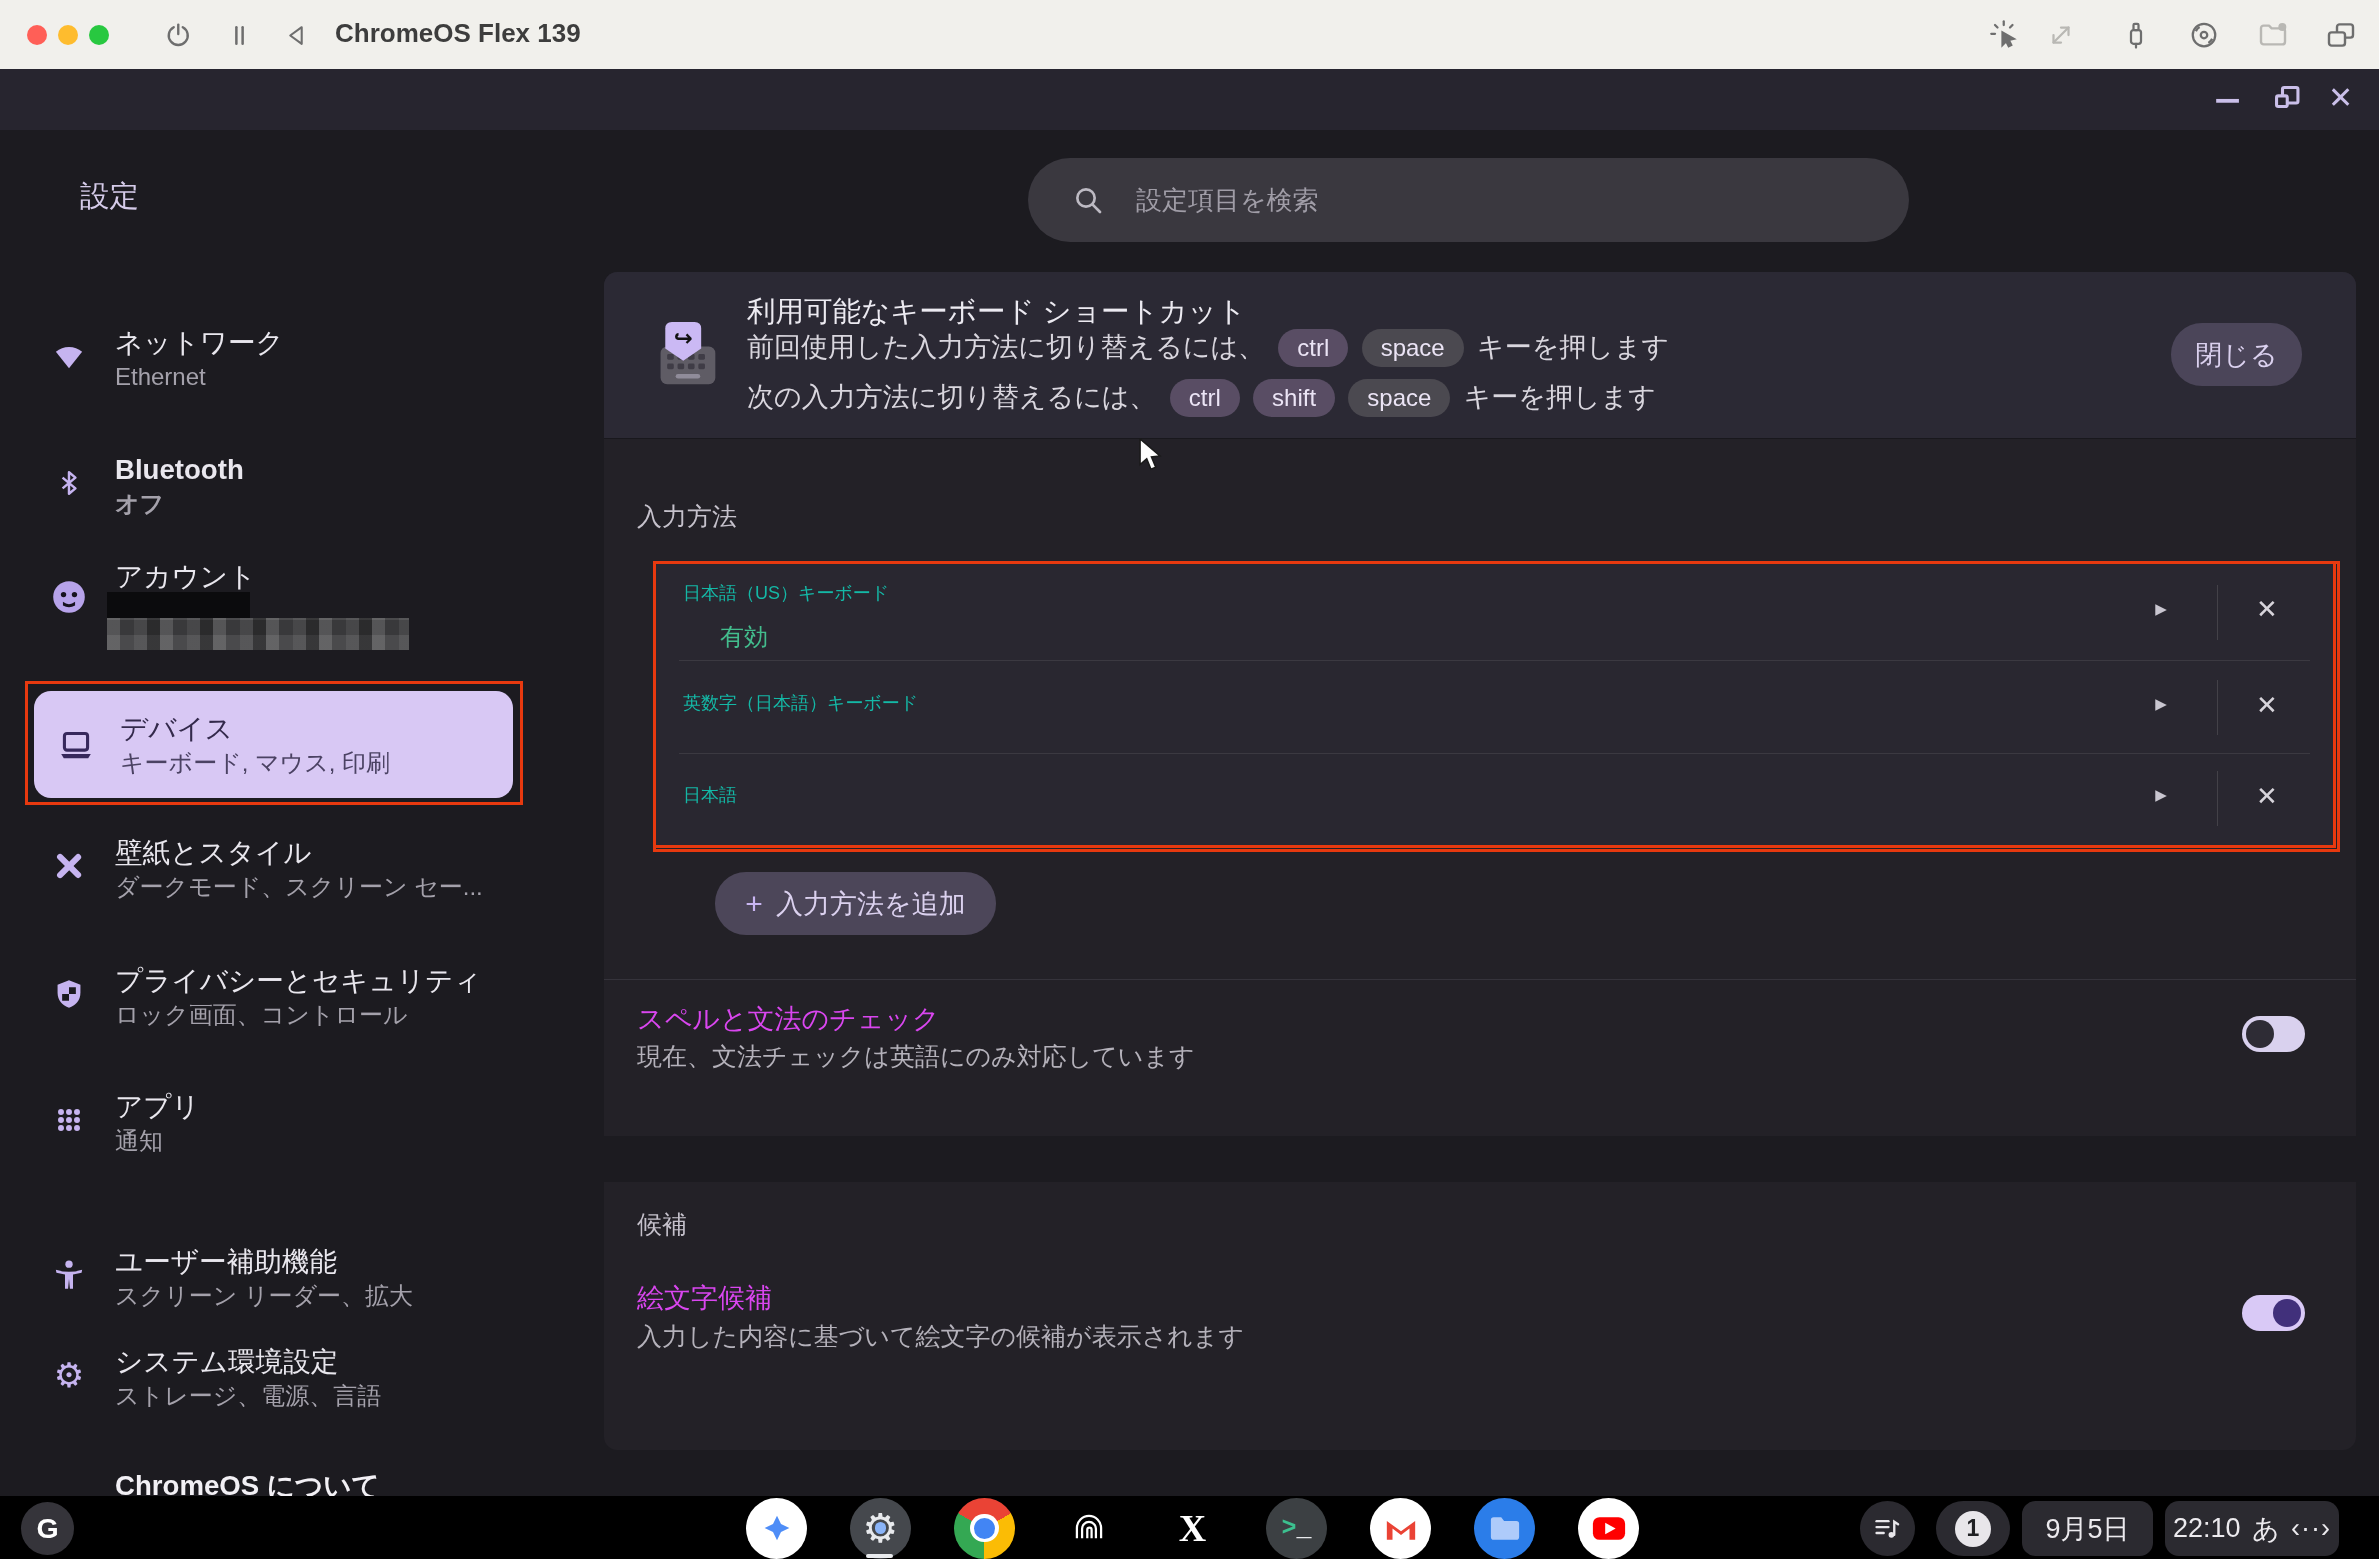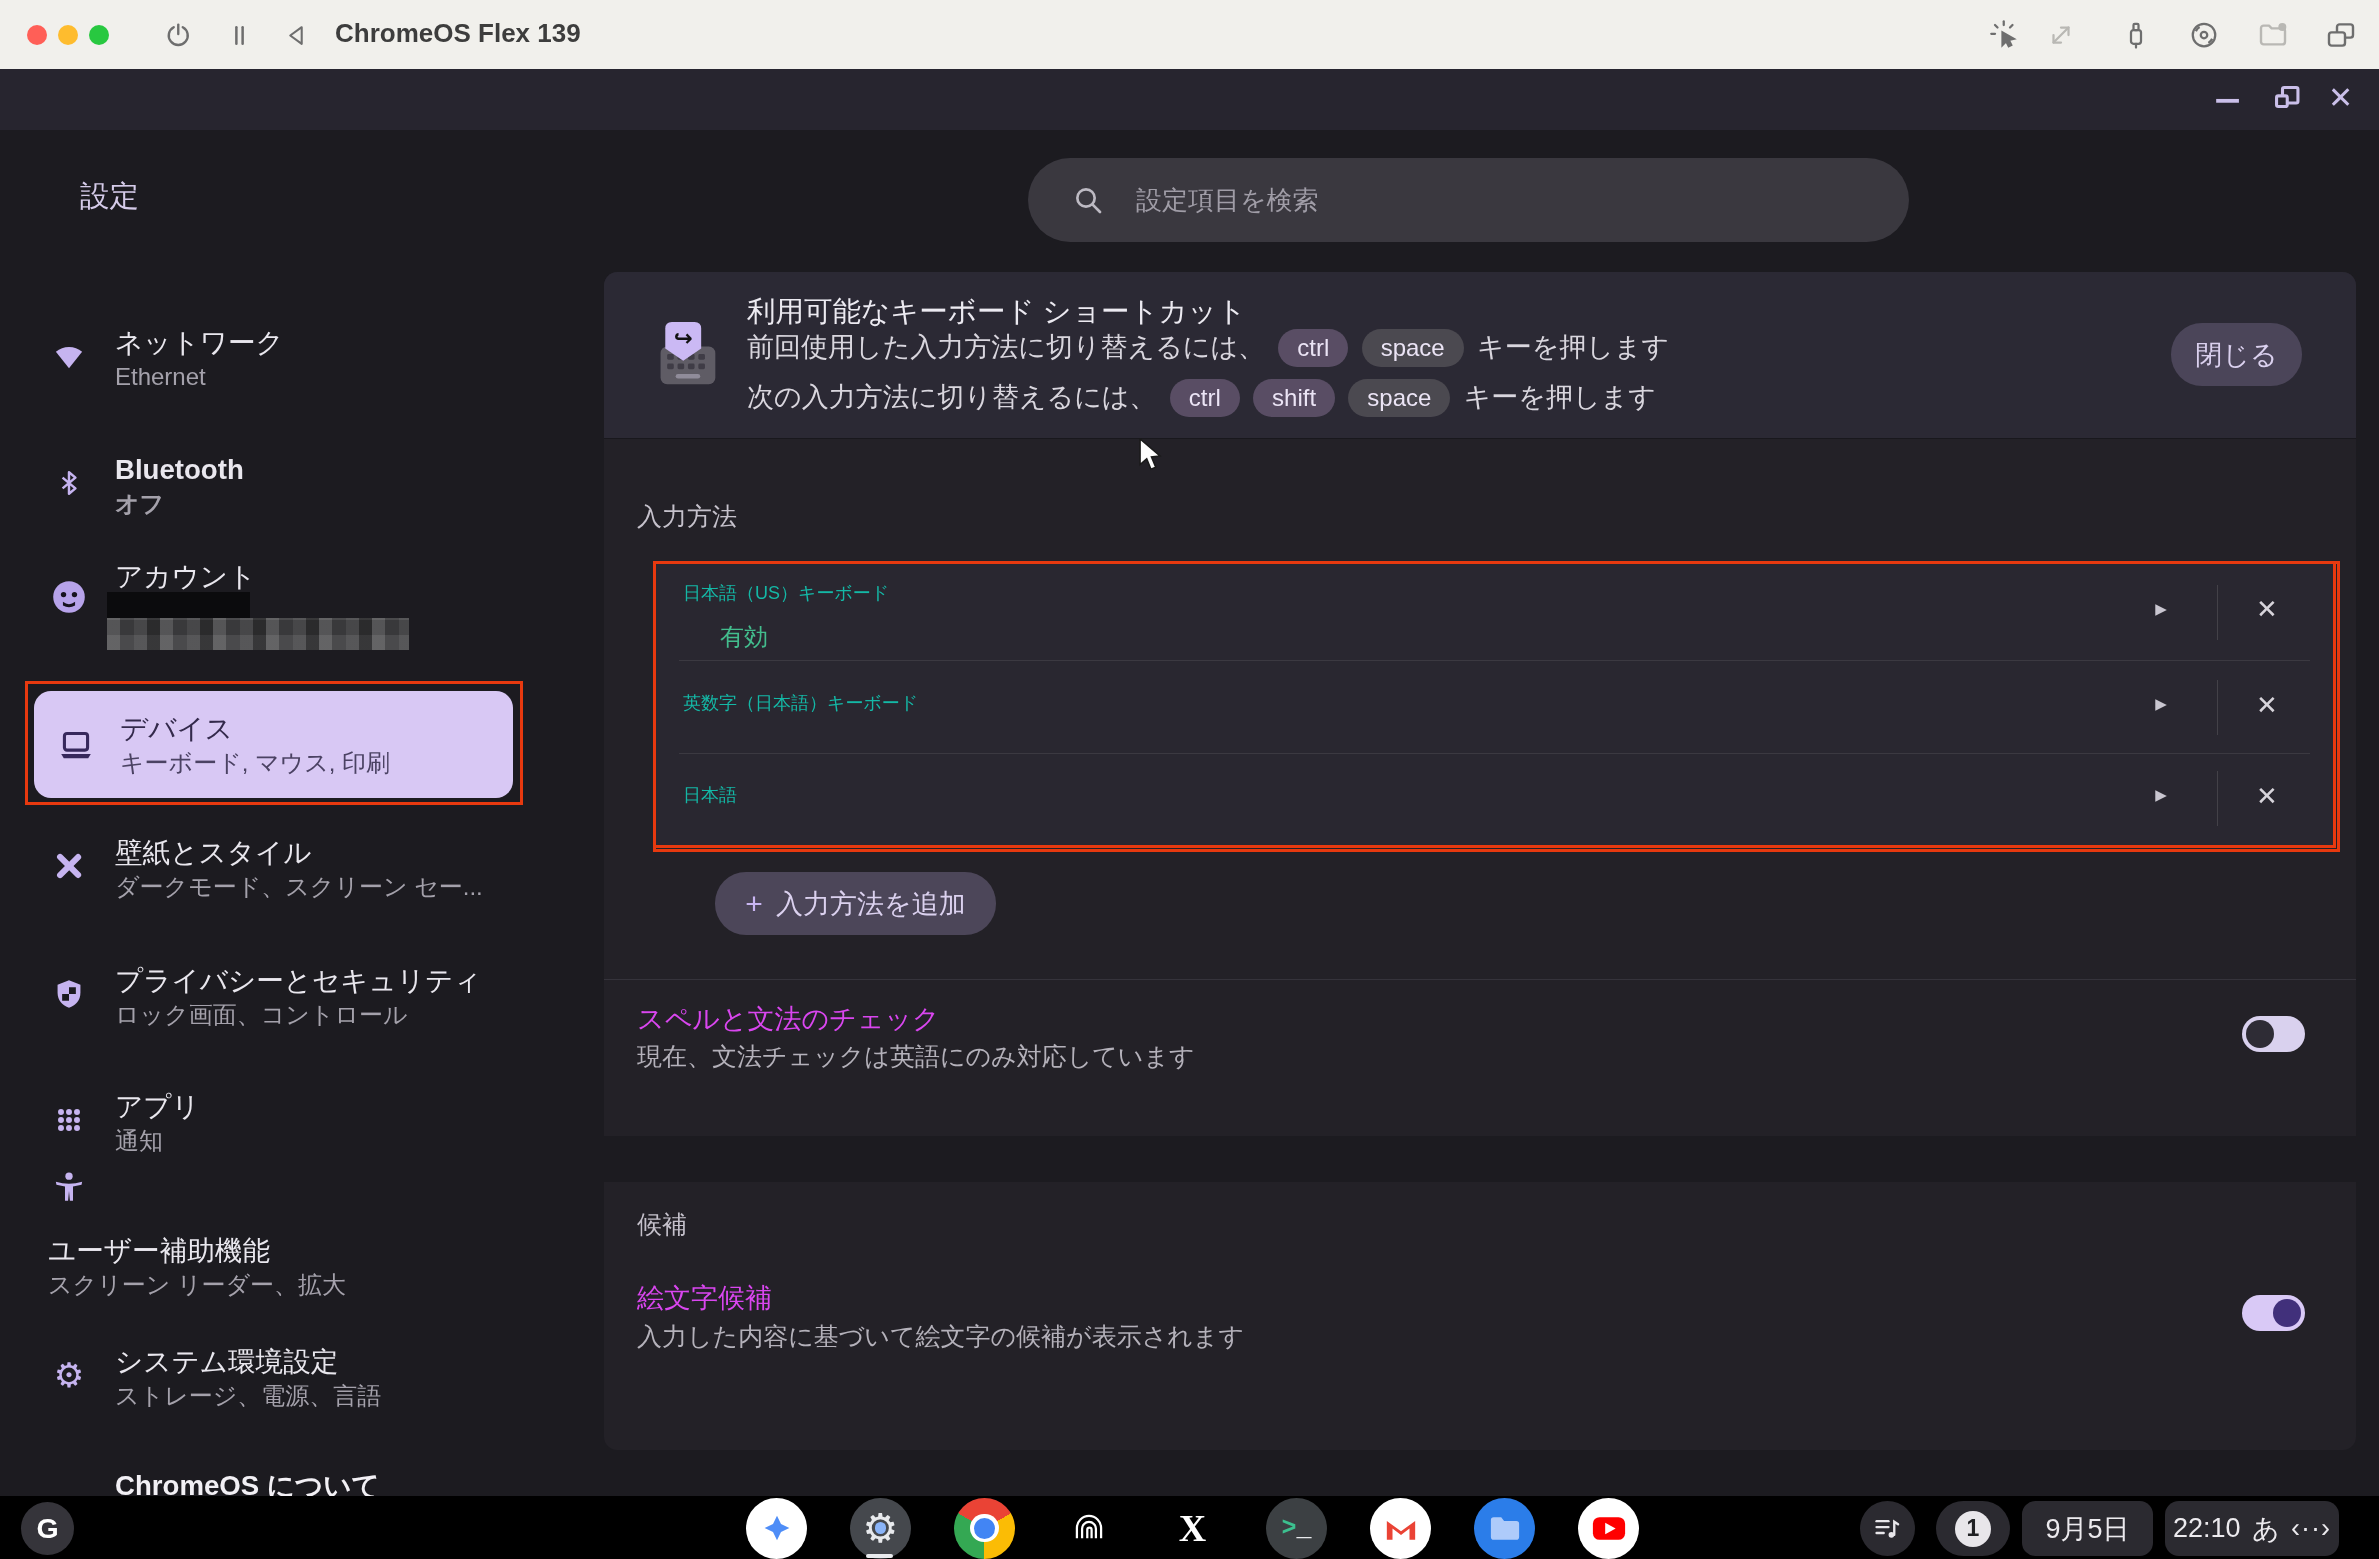--- a/index.html
+++ b/index.html
@@ -280,21 +280,21 @@
             <circle cx="21" cy="21" r="2.6"></circle>
           </g>
         </svg>
     </span>
     <div>
         <div class="side-title">アプリ</div>
     <div class="side-sub">通知</div>
       </div>
   </div>
 
-  <div class="side-item" style="top:1156px;flex-direction:column;">
+  <div class="side-item" style="top:1244px;">
     <span class="side-ic">
       <svg width="32" height="32" viewBox="0 0 28 28" fill="#c6b4f0">
           <circle cx="14" cy="4.5" r="3.2"></circle>
           <path d="M2.5 9.5 Q14 13 25.5 9.5 L25 12 L17.5 13.5 L17.5 26 H14.8 L14 17.5 L13.2 26 H10.5 L10.5 13.5 L3 12 Z"></path>
         </svg>
     </span>
     <div>
         <div class="side-title">ユーザー補助機能</div>
     <div class="side-sub">スクリーン リーダー、拡大</div>
       </div>

